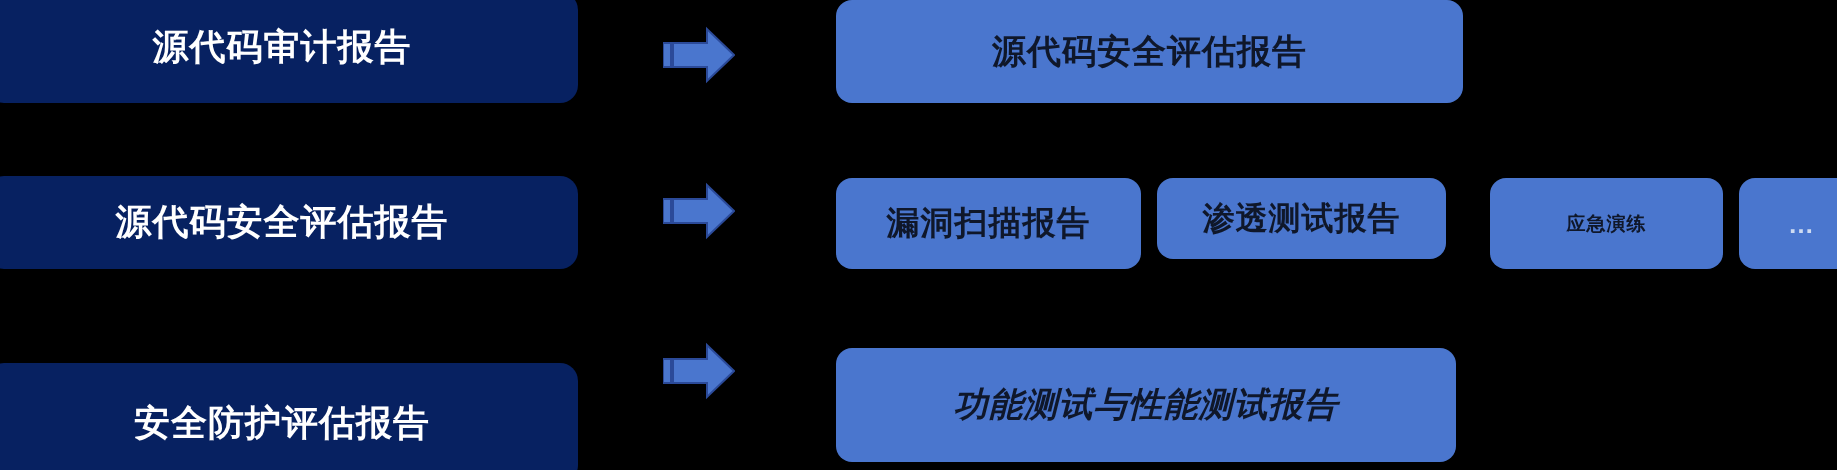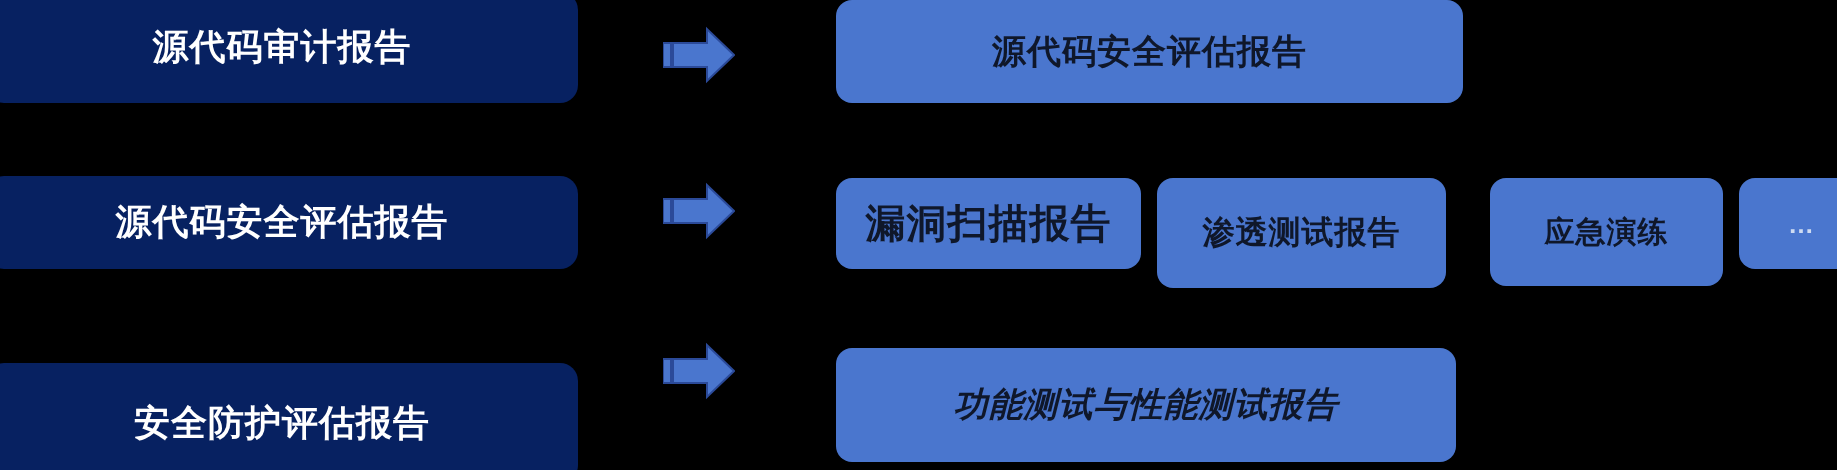--- a/index.html
+++ b/index.html
@@ -57,23 +57,23 @@
     align-items: center;
     justify-content: center;
     color: #0f172a;
     font-weight: bold;
     letter-spacing: 1px;
     box-sizing: border-box;
     text-align: center;
   }
   .res-1   { left: 836px;  top: 0px;  width: 627px; height: 103px; font-size: 34px; }
 
-  .res-2a  { left: 836px;  top: 28px; width: 305px; height: 91px;  font-size: 40px; }
-  .res-2b  { left: 1157px; top: 28px; width: 289px; height: 110px;  font-size: 32px; }
-  .res-2c  { left: 1490px; top: 28px; width: 233px; height: 108px;  font-size: 30px; }
+  .res-2a  { left: 836px;  top: 28px; width: 305px; height: 91px;  font-size: 33px; }
+  .res-2b  { left: 1157px; top: 28px; width: 289px; height: 81px;  font-size: 32px; }
+  .res-2c  { left: 1490px; top: 28px; width: 233px; height: 91px;  font-size: 19px; }
   .res-2d  { left: 1739px; top: 28px; width: 130px; height: 91px;  font-size: 30px;
              color: #cfdcf2; letter-spacing: 5px; }
 
   .res-3   { left: 836px;  top: 28px; width: 620px; height: 114px; font-size: 34px; font-style: italic; }
 
   
   .arrow {
     position: absolute;
     display: block;
   }

